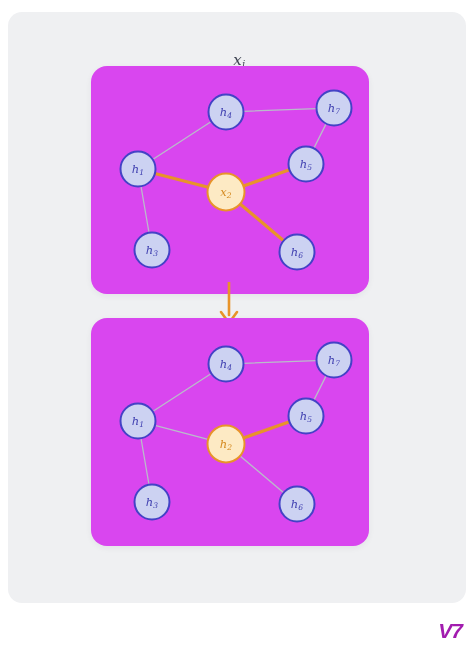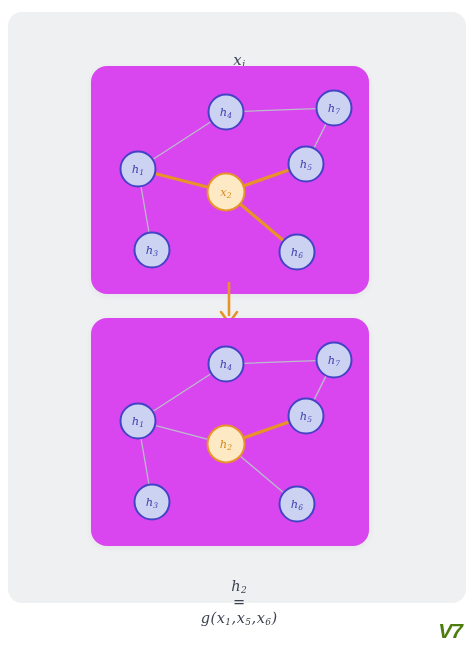--- a/index.html
+++ b/index.html
@@ -77,21 +77,21 @@
     height: 46px;
   }
   .logo {
     position: absolute;
     right: 12px;
     bottom: 8px;
     font-family: "Liberation Sans", sans-serif;
     font-weight: bold;
     font-style: italic;
     font-size: 21px;
-    color: #4d7c0f;
+    color: #a21caf;
     letter-spacing: -1px;
   }
   .node-circle {
     fill: #ccd2f2;
     stroke: #4442c6;
     stroke-width: 2;
   }
   .node-circle-accent {
     fill: #fdeac4;
     stroke: #e8932a;
@@ -224,21 +224,16 @@
             <text x="61" y="184" class="node-label">h<tspan class="node-sub" dy="3.2">3</tspan></text>
           </g>
           <g>
             <circle cx="206" cy="186" r="17.5" class="node-circle"></circle>
             <text x="206" y="186" class="node-label">h<tspan class="node-sub" dy="3.2">6</tspan></text>
           </g>
         </g>
     </svg>
   </div>
 
-  <div class="formula formula-bottom">
-    <span><i>h</i><sub>2</sub></span>
-    <span>=</span>
-    <span><i>g</i>(<span><i>x</i><sub>1</sub></span>,<span><i>x</i><sub>5</sub></span>,<span><i>x</i><sub>6</sub></span>)</span>
-  </div>
 
   <div class="logo">V7</div>
 
 </div>
 
 </body></html>

